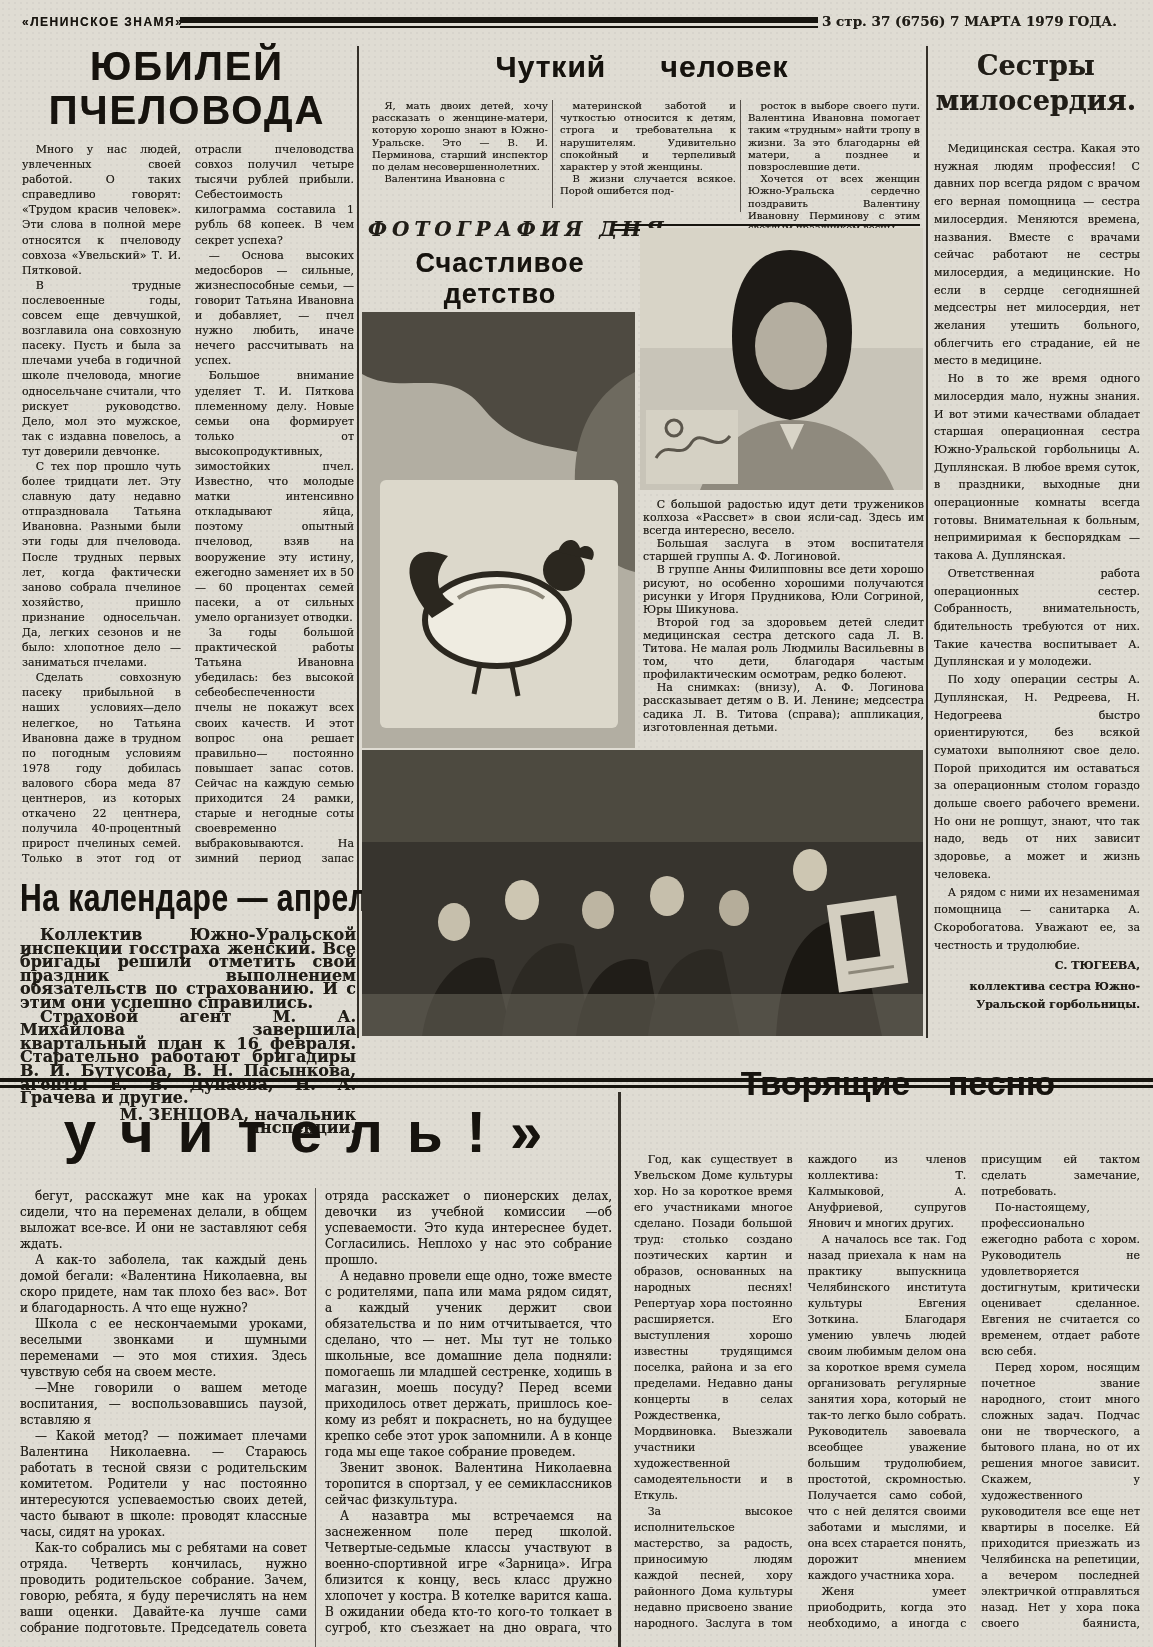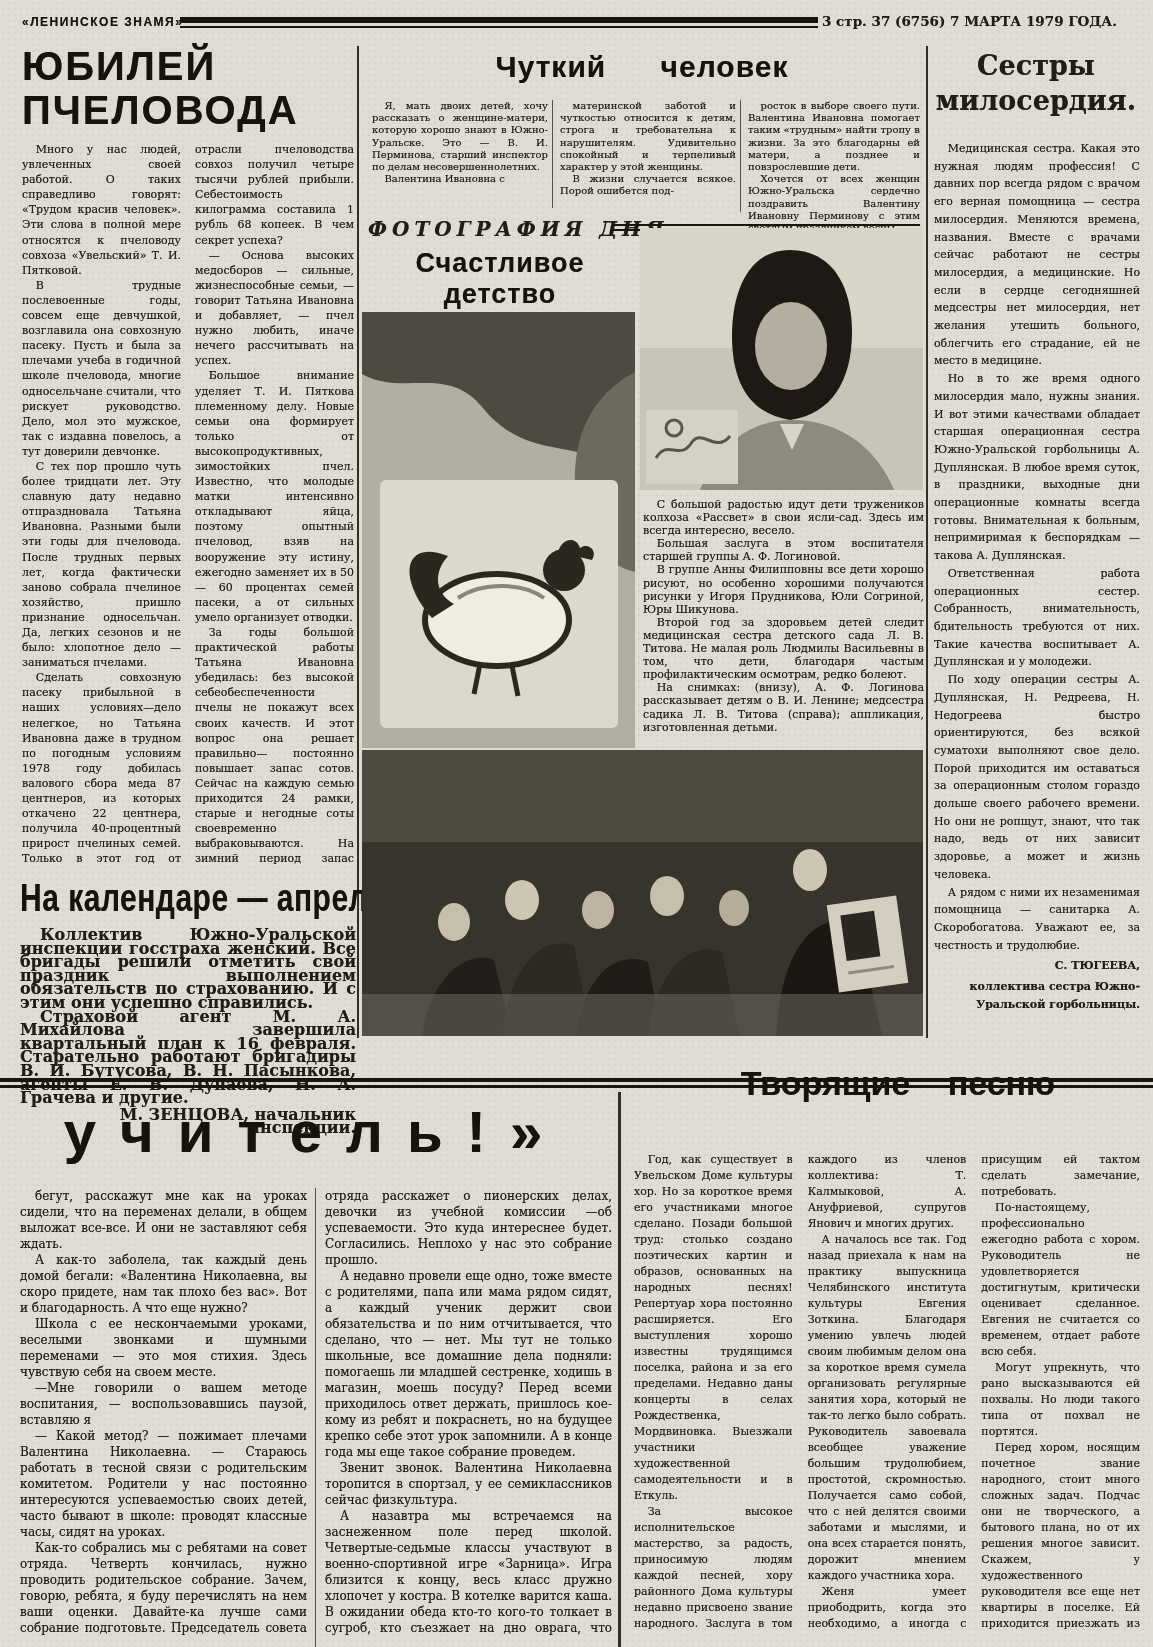--- a/index.html
+++ b/index.html
@@ -17,21 +17,21 @@
   .hbar{box-sizing:border-box;border-top:6px solid #17150f;border-bottom:2px solid #17150f;height:11px;}
   .hbar-thin{box-sizing:border-box;border-top:2px solid #17150f;border-bottom:2px solid #17150f;height:7px;}
   .hbar-big{box-sizing:border-box;border-top:4px solid #17150f;border-bottom:3px solid #17150f;height:10px;}
   .vrule{width:2px;background:#332f28;}
   .vrule-thin{width:1px;background:#55504a;}
   
   .mast-name{font-family:"Liberation Sans",sans-serif;font-weight:700;font-size:12px;letter-spacing:1.5px;}
   .mast-issue{font-weight:700;font-size:13.5px;white-space:nowrap;}
   
   .h-sans{font-family:"Liberation Sans",sans-serif;font-weight:700;color:#16130e;}
-  .bk-title{font-size:40px;line-height:44px;letter-spacing:2px;}
+  .bk-title{font-size:40px;line-height:44px;letter-spacing:2px;text-align:center;}
   .sp-title{font-size:30px;word-spacing:45px;text-align:center;letter-spacing:1px;}
   .kicker{font-style:italic;font-weight:700;font-size:20px;letter-spacing:5px;white-space:nowrap;}
   .sd-title{font-size:27px;line-height:31px;text-align:center;letter-spacing:1px;}
   .sisters-title{font-family:"DejaVu Serif",serif;font-weight:700;font-size:27px;line-height:35px;text-align:center;}
   .cal-title{font-size:30px;letter-spacing:0.5px;transform:scaleY(1.3);transform-origin:top left;white-space:nowrap;}
   .teacher-title{font-size:58px;letter-spacing:24px;text-align:center;white-space:nowrap;}
   .songs-title{font-size:34px;word-spacing:28px;text-align:center;}
   
   .body{text-align:justify;}
   .para{margin:0;text-indent:1.25em;}
@@ -210,19 +210,18 @@
   </section>
 
   <section>
     <h1 class="abs h-sans songs-title" style="left:632px;top:1052px;width:508px;margin:12px;">Творящие песню</h1>
     <div class="abs body songs-body" style="left:634px;top:1152px;width:506px;height:495px;">
         <p class="para">Год, как существует в Увельском Доме культуры хор. Но за короткое время его участниками многое сделано. Позади большой труд: столько создано поэтических картин и образов, основанных на народных песнях! Репертуар хора постоянно расширяется. Его выступления хорошо известны трудящимся поселка, района и за его пределами. Недавно даны концерты в селах Рождественка, Мордвиновка. Выезжали участники художественной самодеятельности и в Еткуль.</p>
         <p class="para">За высокое исполнительское мастерство, за радость, приносимую людям каждой песней, хору районного Дома культуры недавно присвоено звание народного. Заслуга в том каждого из членов коллектива: Т. Калмыковой, А. Ануфриевой, супругов Янович и многих других.</p>
         <p class="para">А началось все так. Год назад приехала к нам на практику выпускница Челябинского института культуры Евгения Зоткина. Благодаря умению увлечь людей своим любимым делом она за короткое время сумела организовать регулярные занятия хора, который не так-то легко было собрать. Руководитель завоевала всеобщее уважение большим трудолюбием, простотой, скромностью. Получается само собой, что с ней делятся своими заботами и мыслями, и она всех старается понять, дорожит мнением каждого участника хора.</p>
         <p class="para">Женя умеет приободрить, когда это необходимо, а иногда с присущим ей тактом сделать замечание, потребовать.</p>
         <p class="para">По-настоящему, профессионально ежегодно работа с хором. Руководитель не удовлетворяется достигнутым, критически оценивает сделанное. Евгения не считается со временем, отдает работе всю себя.</p>
-        <p class="para">Могут упрекнуть, что рано высказываются ей похвалы. Но люди такого типа от похвал не портятся.</p>
         <p class="para">Перед хором, носящим почетное звание народного, стоит много сложных задач. Подчас они не творческого, а бытового плана, но от их решения многое зависит. Скажем, у художественного руководителя все еще нет квартиры в поселке. Ей приходится приезжать из Челябинска на репетиции, а вечером последней электричкой отправляться назад. Нет у хора пока своего баяниста, постоянного помещения для занятий и т. д.</p>
 
     </div>
   </section>
 
 </div>
 
 </body></html>

